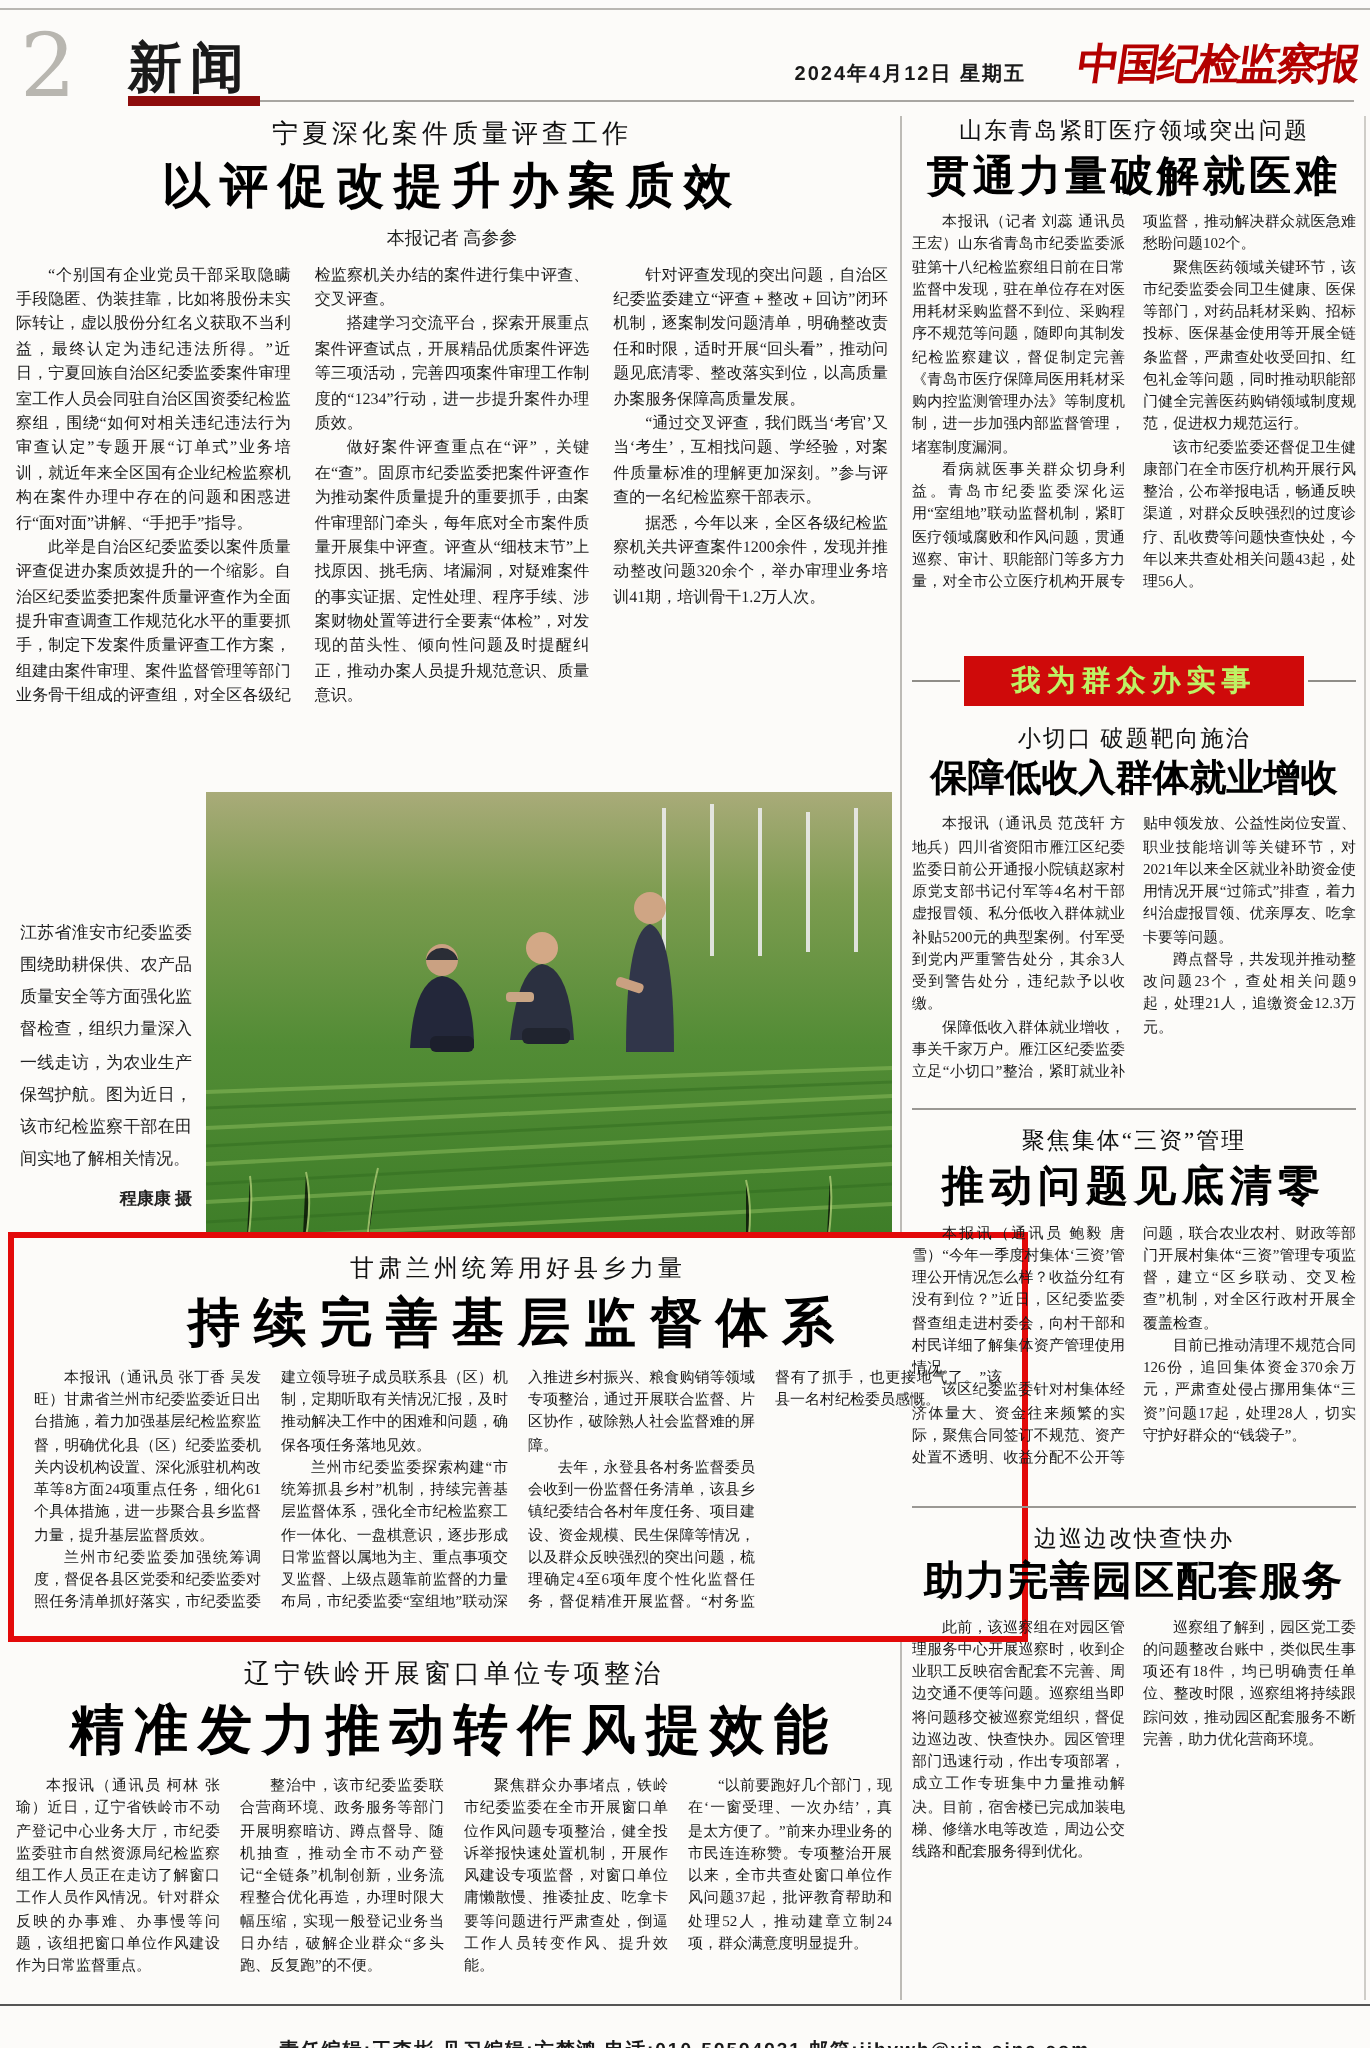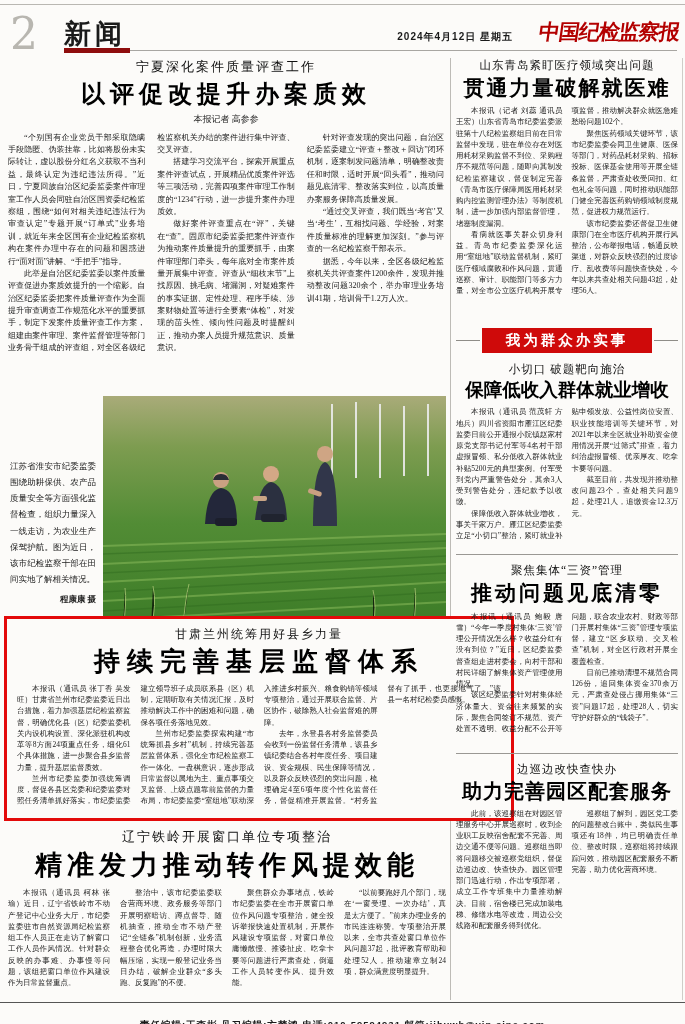--- a/index.html
+++ b/index.html
@@ -52,21 +52,21 @@
   .right-col{left:456px;top:58px;width:222px;}
   .r-art .kicker{font-size:11.5px;letter-spacing:1px;}
   .r-art .headline{margin:3px 0 5px;}
   .r-art .body-cols{column-count:2;column-gap:9px;font-size:7.5px;line-height:1.5;}
   .h1a{font-size:21px;letter-spacing:2px;}
   .h1b{font-size:18.5px;letter-spacing:0px;}
   .h1c{font-size:21px;letter-spacing:3px;}
   .h1d{font-size:20px;letter-spacing:1px;}
   .badge-row{display:flex;align-items:center;margin:10px 0 9px;}
   .badge-line{flex:1;height:1px;background:#8f8d88;}
-  .campaign-badge{background:#cf0a0a;color:#ffffff;font-size:14.5px;font-weight:700;
+  .campaign-badge{background:#cf0a0a;color:#bef264;font-size:14.5px;font-weight:700;
                   padding:3px 24px;letter-spacing:3px;margin:0 2px;}
   .r-divider{height:1px;background:#9a9894;margin:8px 0;}
   
   .footer{left:0;top:1002px;width:685px;border-top:1px solid #555;padding-top:16px;text-align:center;
           font-size:9.5px;font-weight:700;font-family:"Liberation Sans",sans-serif;letter-spacing:1px;}
 </style>
 </head>
 <body>
 
 <div class="page">
@@ -204,21 +204,21 @@
       <div class="campaign-badge">我为群众办实事</div>
       <div class="badge-line"></div>
     </div>
 
     <div class="r-art">
       <div class="kicker">小切口 破题靶向施治</div>
       <div class="headline h1b">保障低收入群体就业增收</div>
       <div class="body-cols" style="height:140px;">
           <p>本报讯（通讯员 范茂轩 方地兵）四川省资阳市雁江区纪委监委日前公开通报小院镇赵家村原党支部书记付军等4名村干部虚报冒领、私分低收入群体就业补贴5200元的典型案例。付军受到党内严重警告处分，其余3人受到警告处分，违纪款予以收缴。</p>
           <p>保障低收入群体就业增收，事关千家万户。雁江区纪委监委立足“小切口”整治，紧盯就业补贴申领发放、公益性岗位安置、职业技能培训等关键环节，对2021年以来全区就业补助资金使用情况开展“过筛式”排查，着力纠治虚报冒领、优亲厚友、吃拿卡要等问题。</p>
-          <p>截至目前，共发现并推动整改问题23个，查处相关问题9起，处理21人，追缴资金12.3万元。</p>
+          <p>蹲点督导，共发现并推动整改问题23个，查处相关问题9起，处理21人，追缴资金12.3万元。</p>
         </div>
     </div>
 
     <div class="r-divider"></div>
 
     <div class="r-art">
       <div class="kicker">聚焦集体“三资”管理</div>
       <div class="headline h1c">推动问题见底清零</div>
       <div class="body-cols" style="height:134px;">
           <p>本报讯（通讯员 鲍毅 唐雪）“今年一季度村集体‘三资’管理公开情况怎么样？收益分红有没有到位？”近日，区纪委监委督查组走进村委会，向村干部和村民详细了解集体资产管理使用情况。</p>

